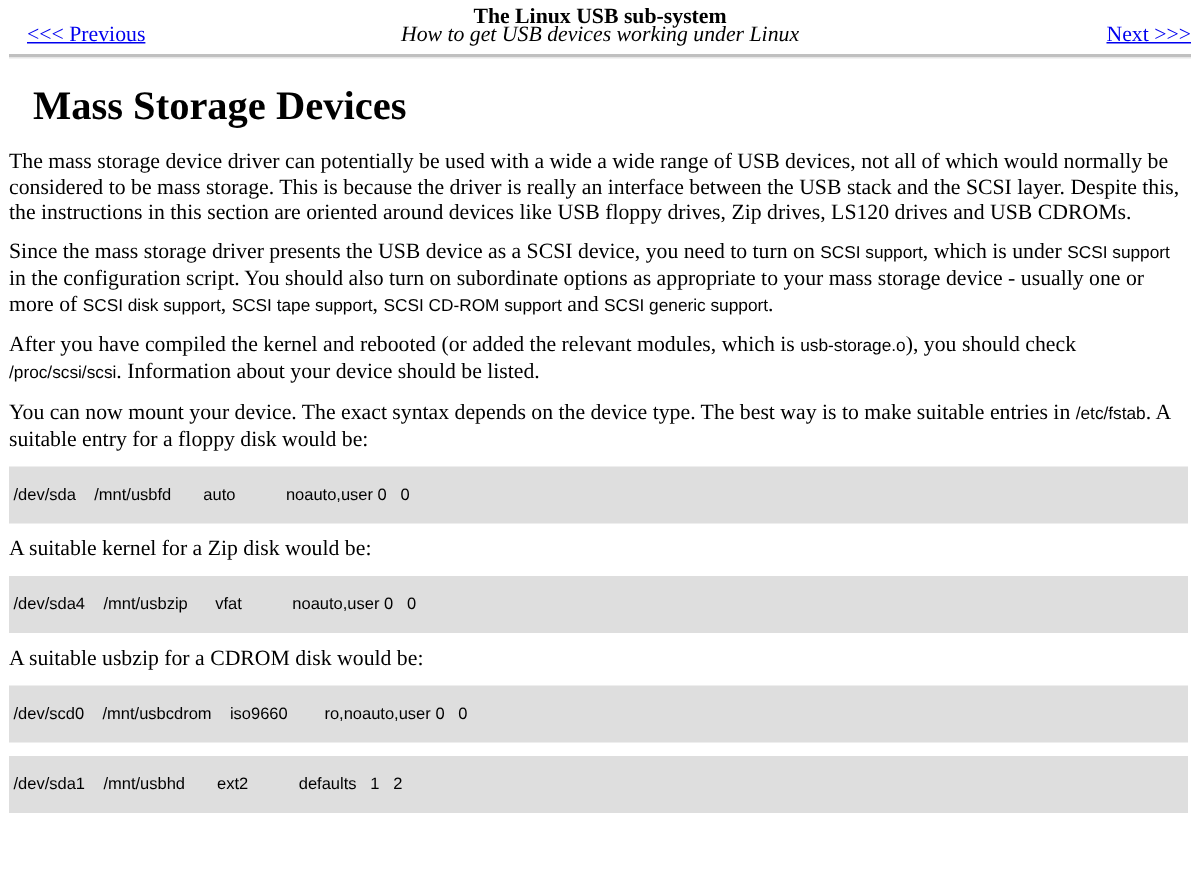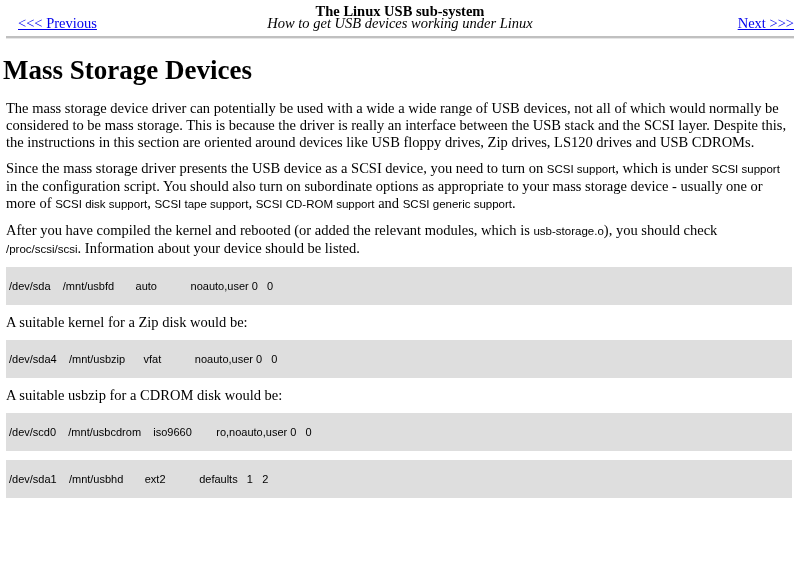--- a/index.html
+++ b/index.html
@@ -24,21 +24,21 @@
     position: absolute; top: 15px; color: #0000ee; text-decoration: underline;
     font-size: 14.5px; line-height: 16px; cursor: pointer; margin-left: 12px;
   }
   .nav a.prev { left: 6px; }
   .nav a.next { right: 6px; }
   hr.rule {
     position: absolute; top: 36px; left: 6px; right: 6px;
     margin: 0; border: 0; border-top: 2px solid #c0c0c0; border-bottom: 1px solid #e6e6e6; height: 0;
   }
   h1 {
-    position: absolute; top: 55px; left: 3px; margin: 0;
+    position: absolute; top: 55px; left: 22px; margin: 0;
     font-family: "Liberation Serif", serif; font-weight: bold; font-size: 27px; line-height: 30px;
   }
   .content { position: absolute; top: 100px; left: 6px; right: 8px; }
   p { margin: 0 0 9px 0; line-height: 17px; font-size: 14.5px; }
   .sans { font-family: "Liberation Sans", sans-serif; font-size: 11.5px; }
   .code {
     background: #dedede; height: 38px; margin: 0 0 9px 0;
     font-family: "Liberation Sans", sans-serif; font-size: 11px;
     display: flex; align-items: center; padding-left: 3px; box-sizing: border-box;
   }
@@ -57,20 +57,21 @@
 
 <h1>Mass Storage Devices</h1>
 
 <div class="content">
   <p>The mass storage device driver can potentially be used with a wide a wide range of USB devices, not all of which would normally be considered to be mass storage. This is because the driver is really an interface between the USB stack and the SCSI layer. Despite this, the instructions in this section are oriented around devices like USB floppy drives, Zip drives, LS120 drives and USB CDROMs.</p>
 
   <p><span>Since the mass storage driver presents the USB device as a SCSI device, you need to turn on </span><span class="sans">SCSI support</span><span>, which is under </span><span class="sans">SCSI support</span><span> in the configuration script. You should also turn on subordinate options as appropriate to your mass storage device - usually one or more of </span><span class="sans">SCSI disk support</span><span>, </span><span class="sans">SCSI tape support</span><span>, </span><span class="sans">SCSI CD-ROM support</span><span> and </span><span class="sans">SCSI generic support</span><span>.</span></p>
 
   <p><span>After you have compiled the kernel and rebooted (or added the relevant modules, which is </span><span class="sans">usb-storage.o</span><span>), you should check </span><span class="sans">/proc/scsi/scsi</span><span>. Information about your device should be listed.</span></p>
 
+  <p><span>You can now mount your device. The exact syntax depends on the device type. The best way is to make suitable entries in </span><span class="sans">/etc/fstab</span><span>. A suitable entry for a floppy disk would be:</span></p>
 
   <div class="code">
       <span>/dev/sda    /mnt/usbfd       auto           noauto,user 0   0</span>
     </div>
 
   <p>A suitable kernel for a Zip disk would be:</p>
   <div class="code">
       <span>/dev/sda4    /mnt/usbzip      vfat           noauto,user 0   0</span>
     </div>
 

